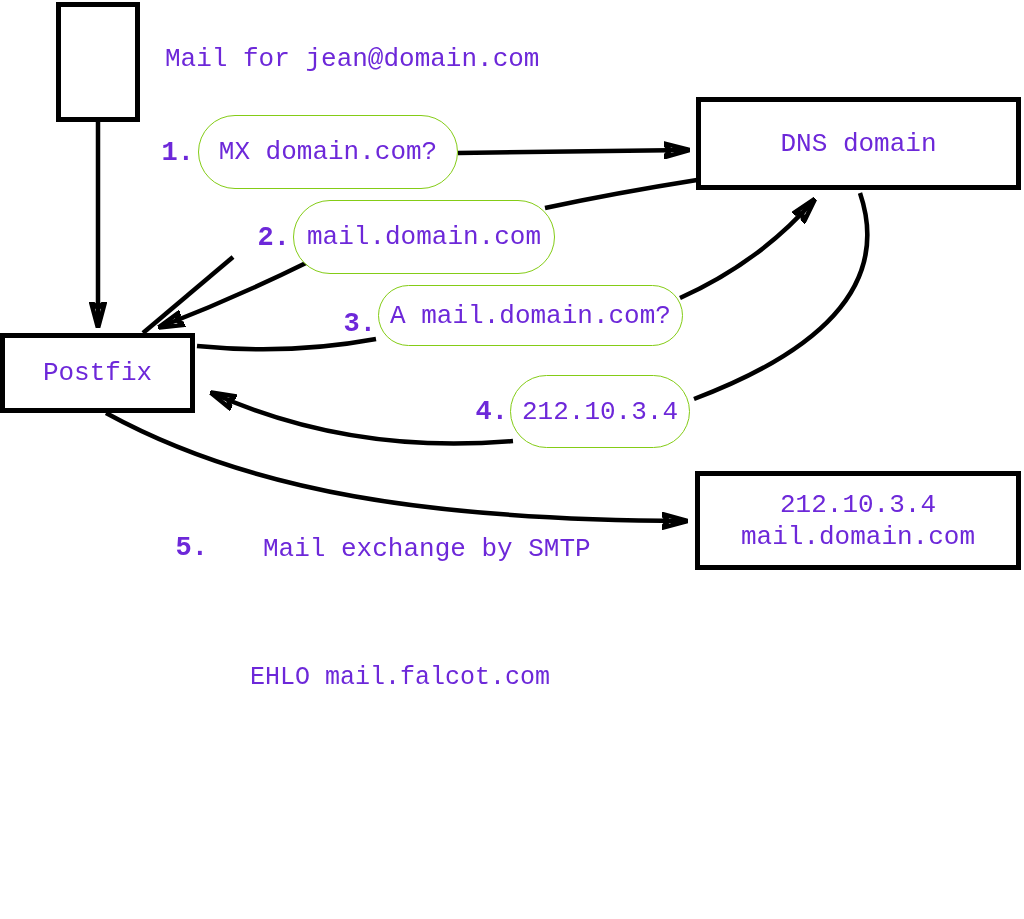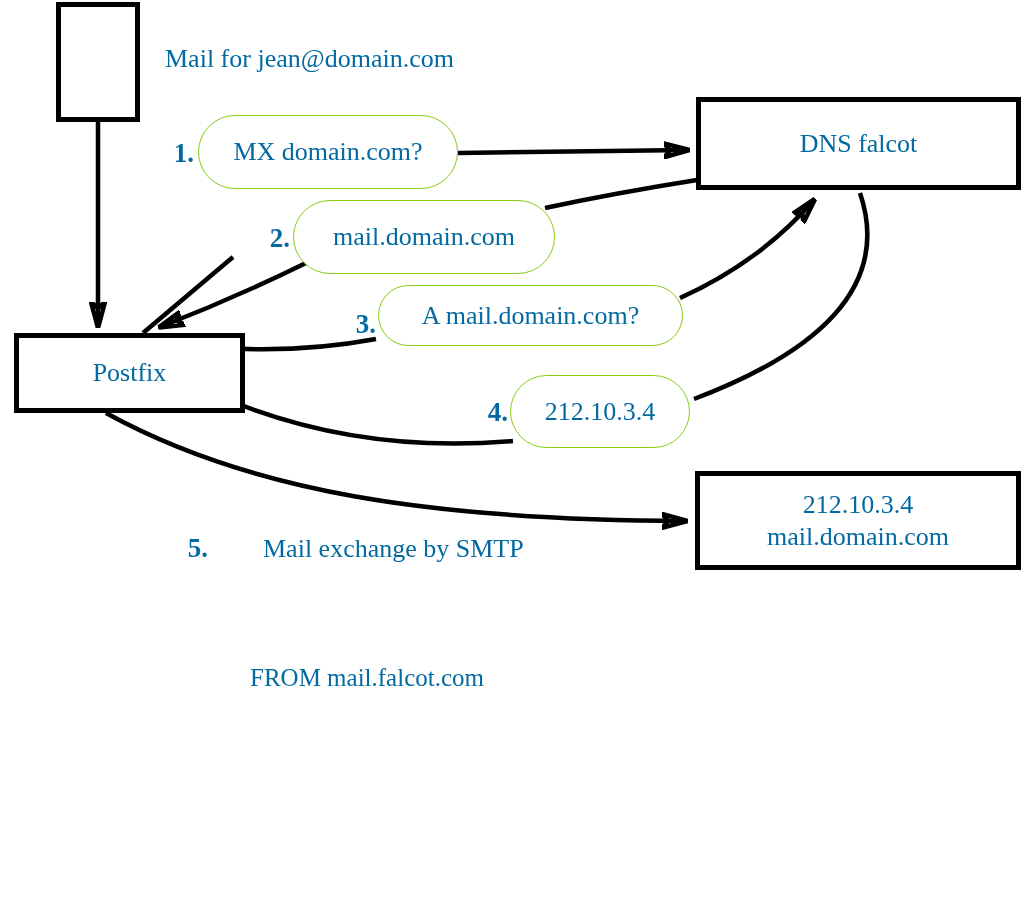--- a/index.html
+++ b/index.html
@@ -1,22 +1,22 @@
 <!DOCTYPE html>
 <html><head>
 <meta charset="utf-8">
 <style>
   html, body { margin: 0; padding: 0; background: #ffffff; }
   .canvas {
     position: relative;
     width: 1024px;
     height: 919px;
     background: #ffffff;
-    font-family: Liberation Serif, serif;
-    color: #0369a1;
+    font-family: Liberation Mono, monospace;
+    color: #6d28d9;
     overflow: hidden;
   }
   .connectors {
     position: absolute;
     left: 0; top: 0;
     width: 1024px; height: 919px;
     z-index: 1;
   }
   .connectors path, .connectors line {
     stroke: #000000;
@@ -31,21 +31,21 @@
     display: flex;
     flex-direction: column;
     align-items: center;
     justify-content: center;
     z-index: 2;
     font-size: 26px;
     line-height: 32px;
     text-align: center;
   }
   .envelope  { left: 56px;  top: 2px;   width: 84px;  height: 120px; }
-  .postfix   { left: 14px;   top: 333px; width: 231px; height: 80px; }
+  .postfix   { left: 0;   top: 333px; width: 195px; height: 80px; }
   .dns       { left: 696px; top: 97px;  width: 325px; height: 93px; }
   .dest      { left: 695px; top: 471px; width: 326px; height: 99px; }
   .pill {
     position: absolute;
     border: 1px solid #84cc16;
     border-radius: 40px;
     background: #ffffff;
     box-sizing: border-box;
     display: flex;
     align-items: center;
@@ -115,21 +115,21 @@
 
   <div class="box envelope"></div>
 
   <div class="freetext title">Mail for jean@domain.com</div>
 
   <div class="box postfix">
     <span>Postfix</span>
   </div>
 
   <div class="box dns">
-    <span>DNS falcot</span>
+    <span>DNS domain</span>
   </div>
 
   <div class="box dest">
     <span>212.10.3.4</span>
     <span>mail.domain.com</span>
   </div>
 
   <div class="stepnum num1">1.</div>
   <div class="pill pill1">
     <span>MX domain.com?</span>
@@ -147,21 +147,21 @@
 
   <div class="stepnum num4">4.</div>
   <div class="pill pill4">
     <span>212.10.3.4</span>
   </div>
 
   <div class="stepnum num5">5.</div>
   <div class="freetext step5-label">Mail exchange by SMTP</div>
 
   <div class="smtp">
-    <div class="line">FROM mail.falcot.com</div>
+    <div class="line">EHLO mail.falcot.com</div>
     
     
     
     
     
     
     
   </div>
 
 </div>

